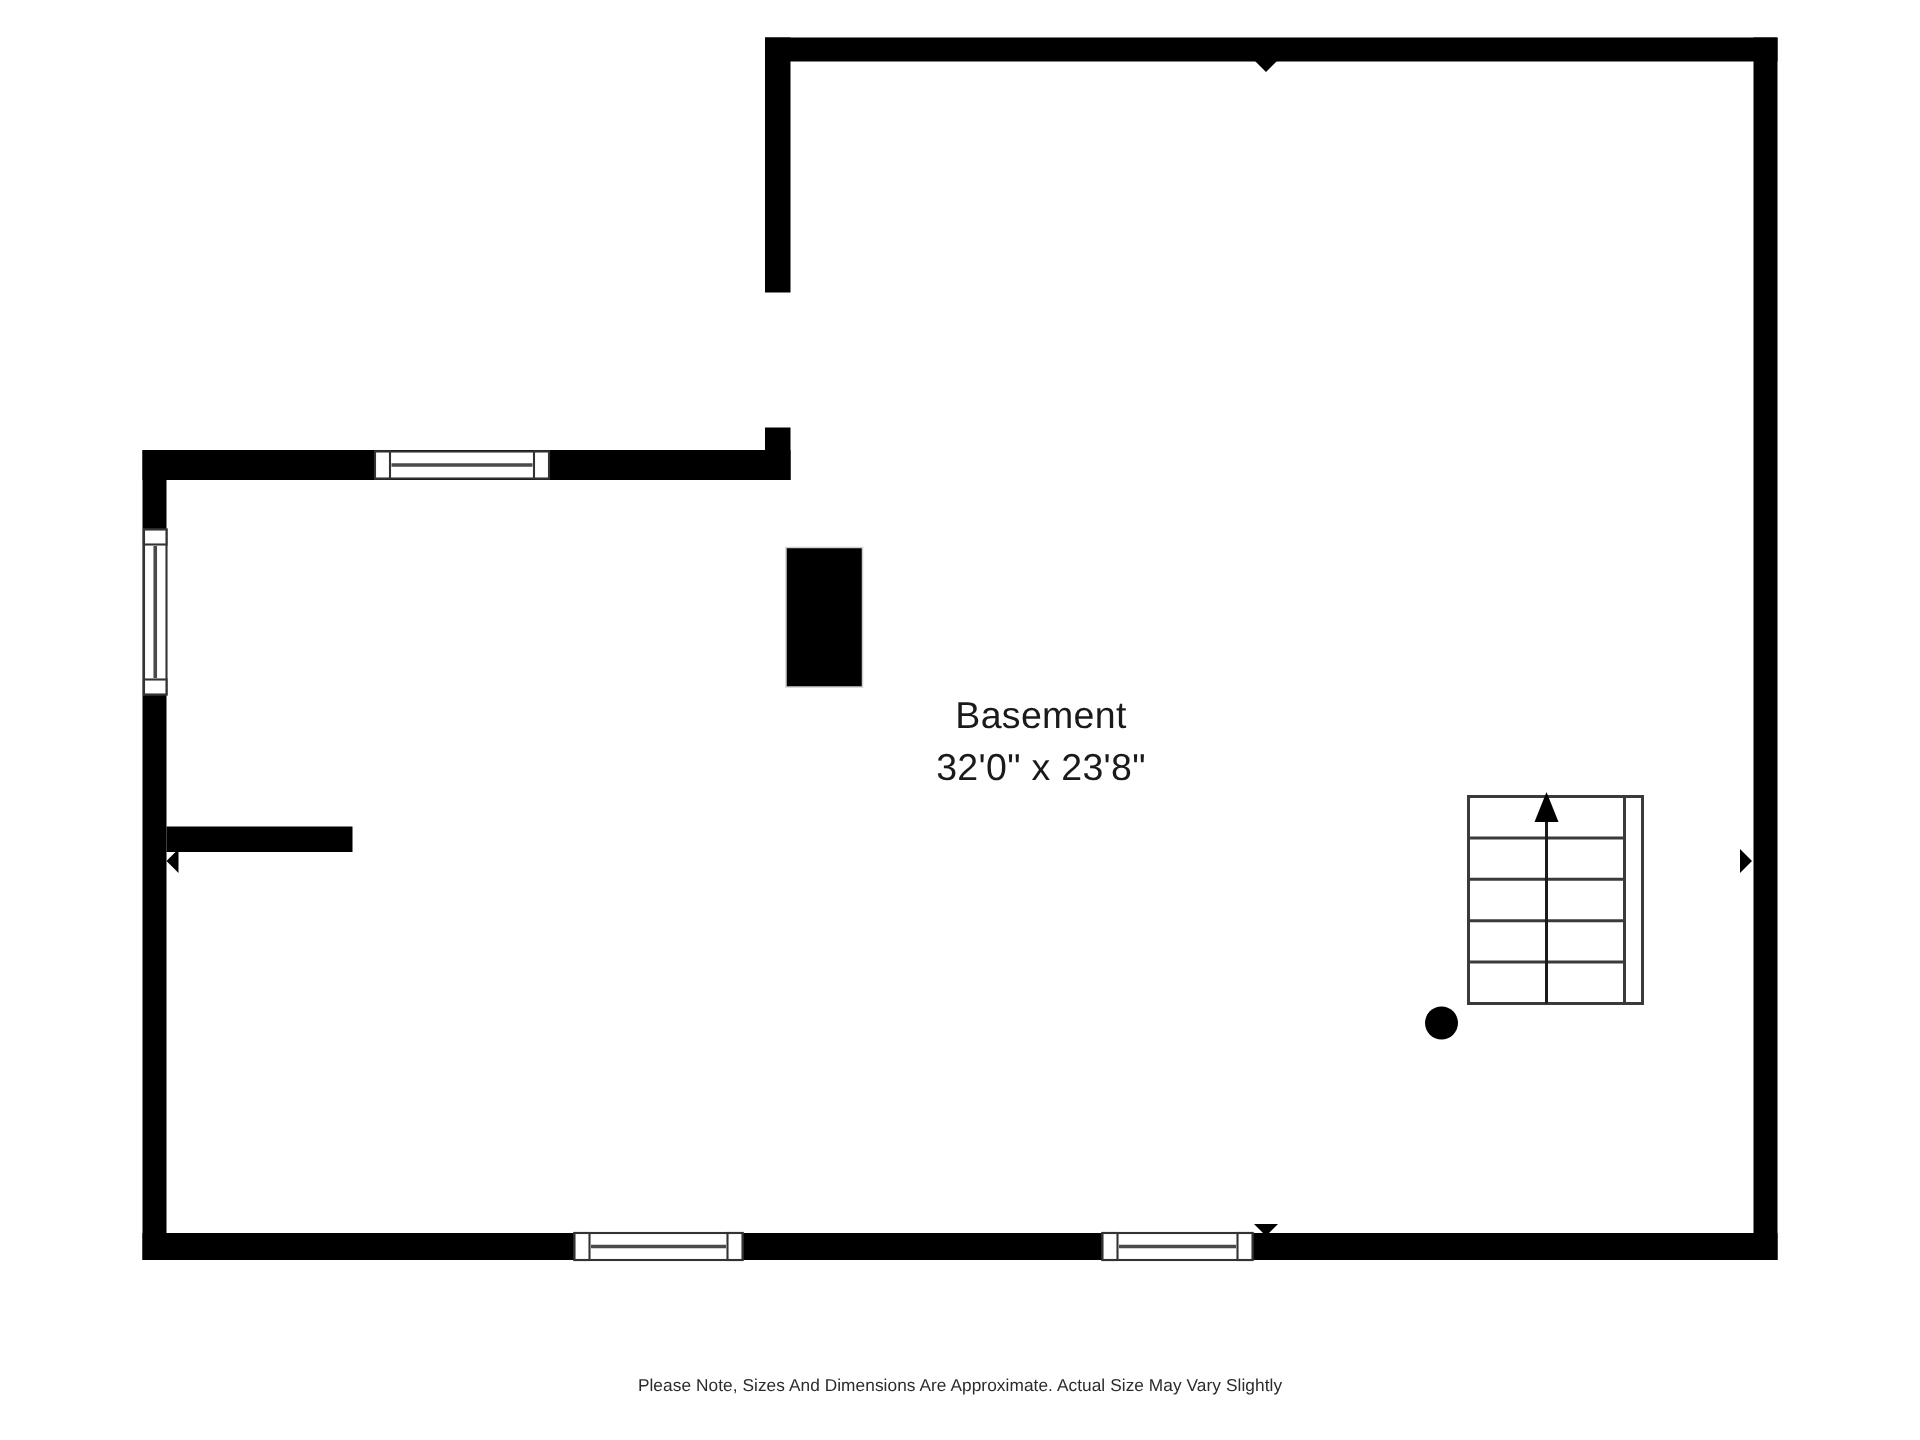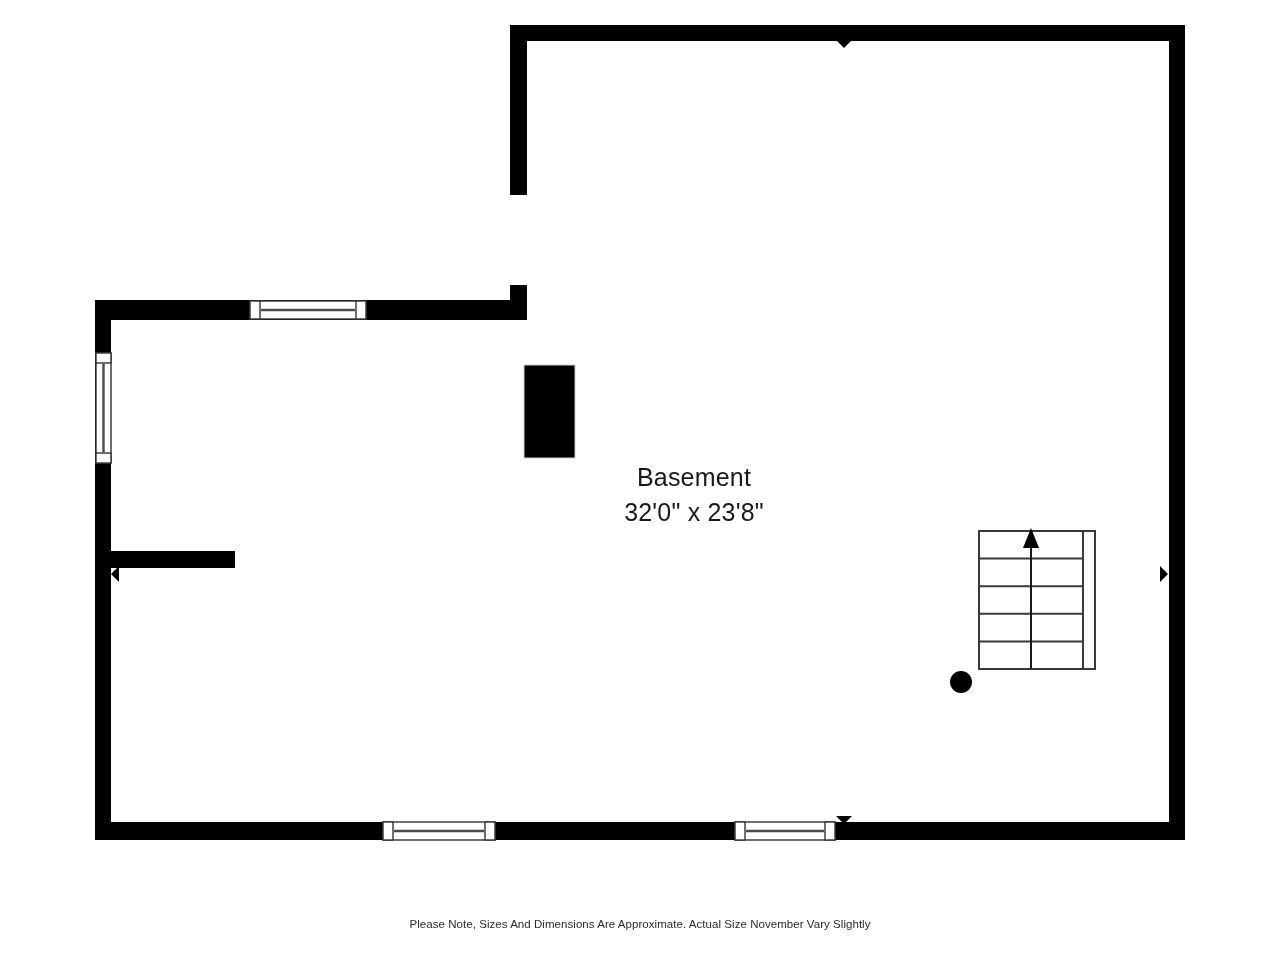--- a/index.html
+++ b/index.html
@@ -141,15 +141,15 @@
     <polygon points="1168,574 1160,566 1160,582" fill="#000000"></polygon>
     <polygon points="844,824 836,816 852,816" fill="#000000"></polygon>
 
   </svg>
 
   <div class="room-label-group" style="left:494px; top:462px; width:400px;">
     <div class="room-name">Basement</div>
     <div class="room-dims">32'0" x 23'8"</div>
   </div>
 
-  <div class="footer-note">Please Note, Sizes And Dimensions Are Approximate. Actual Size November Vary Slightly</div>
+  <div class="footer-note">Please Note, Sizes And Dimensions Are Approximate. Actual Size May Vary Slightly</div>
 
 </div>
 
 </body></html>

